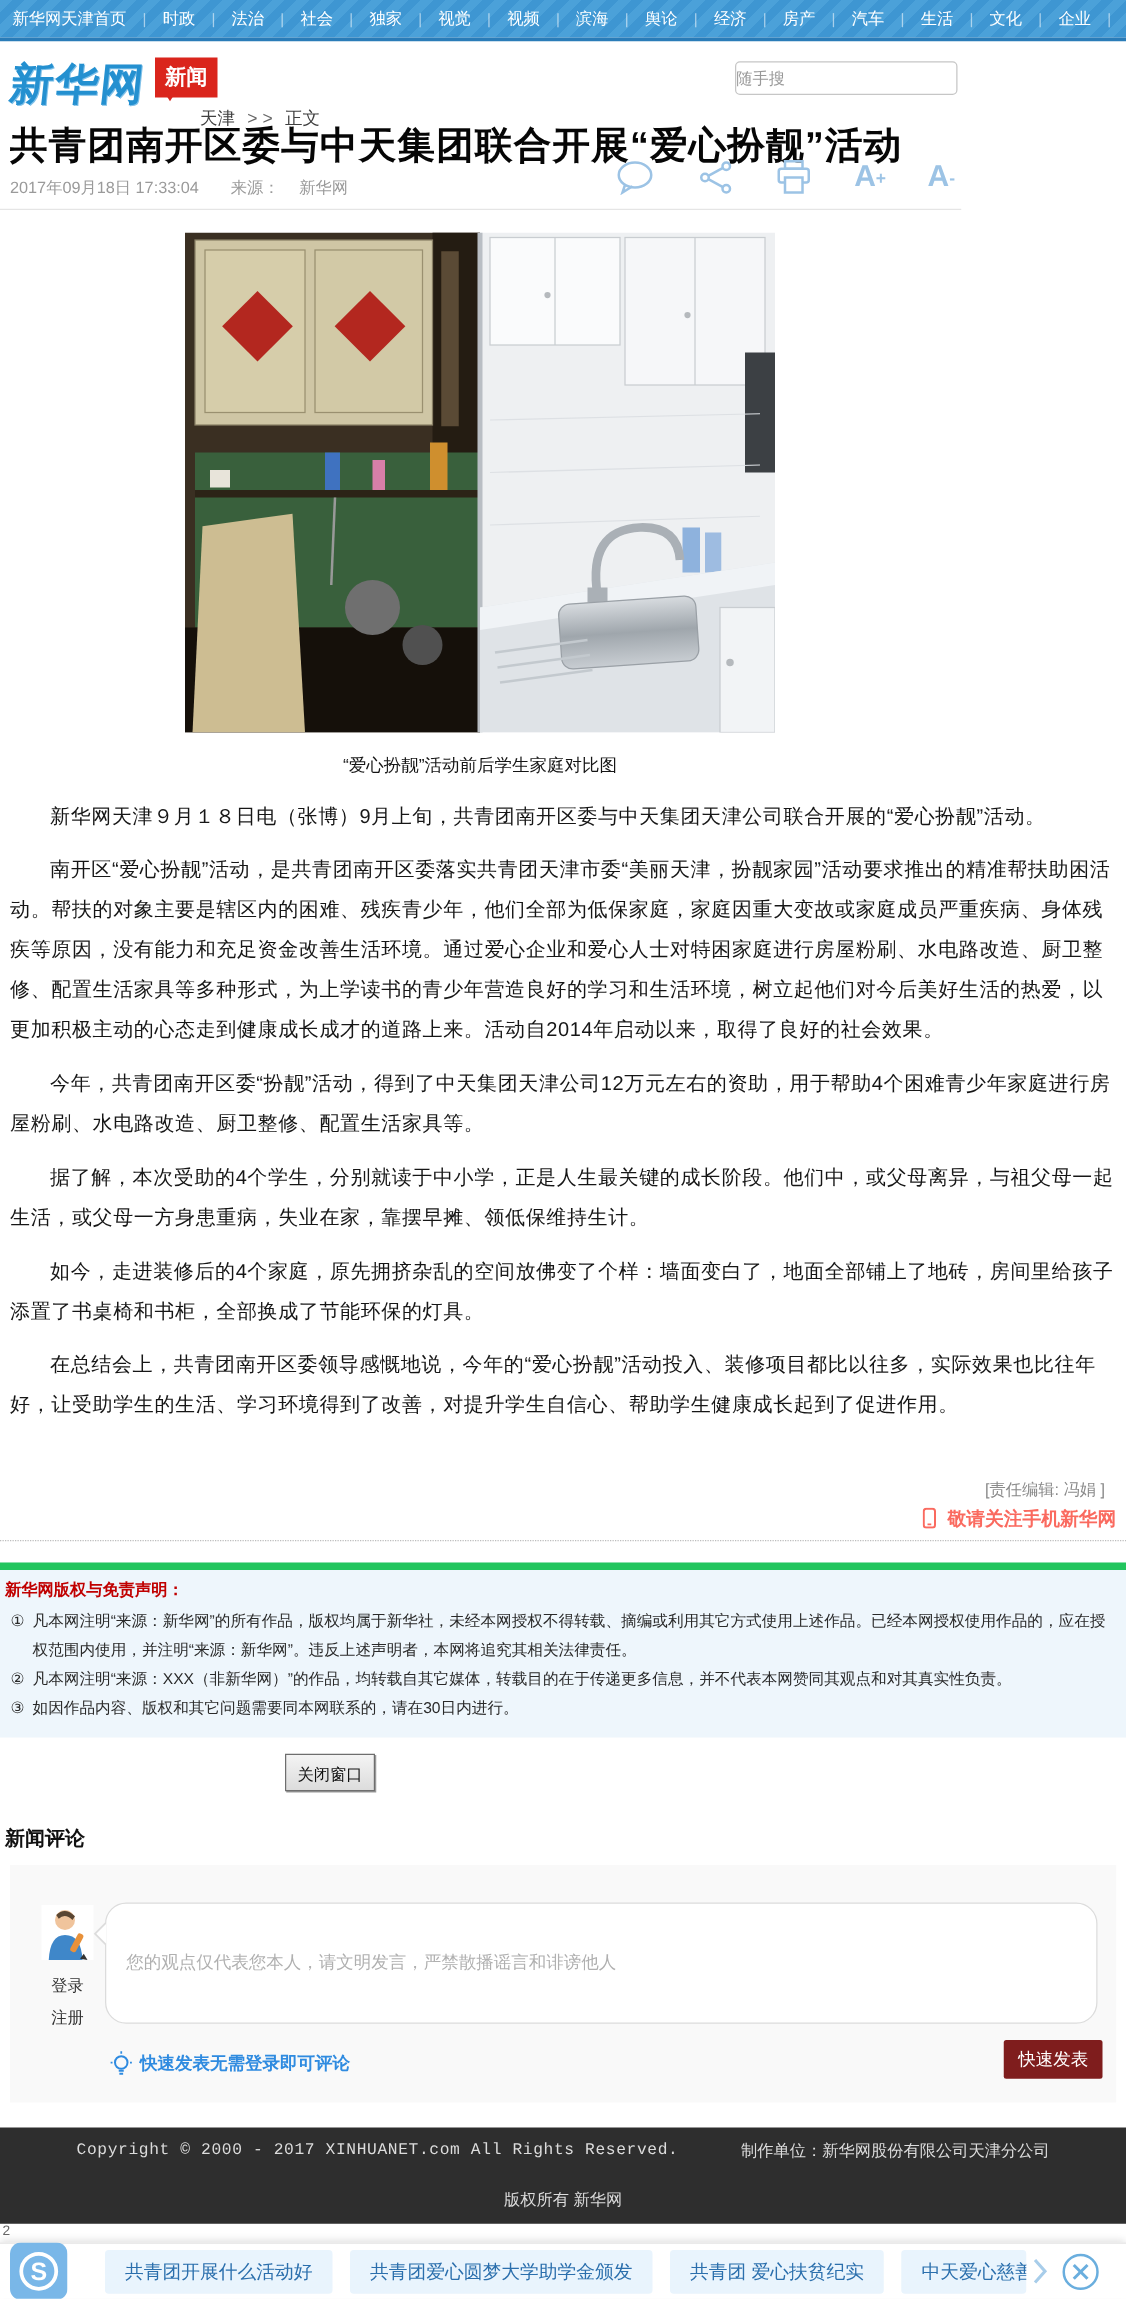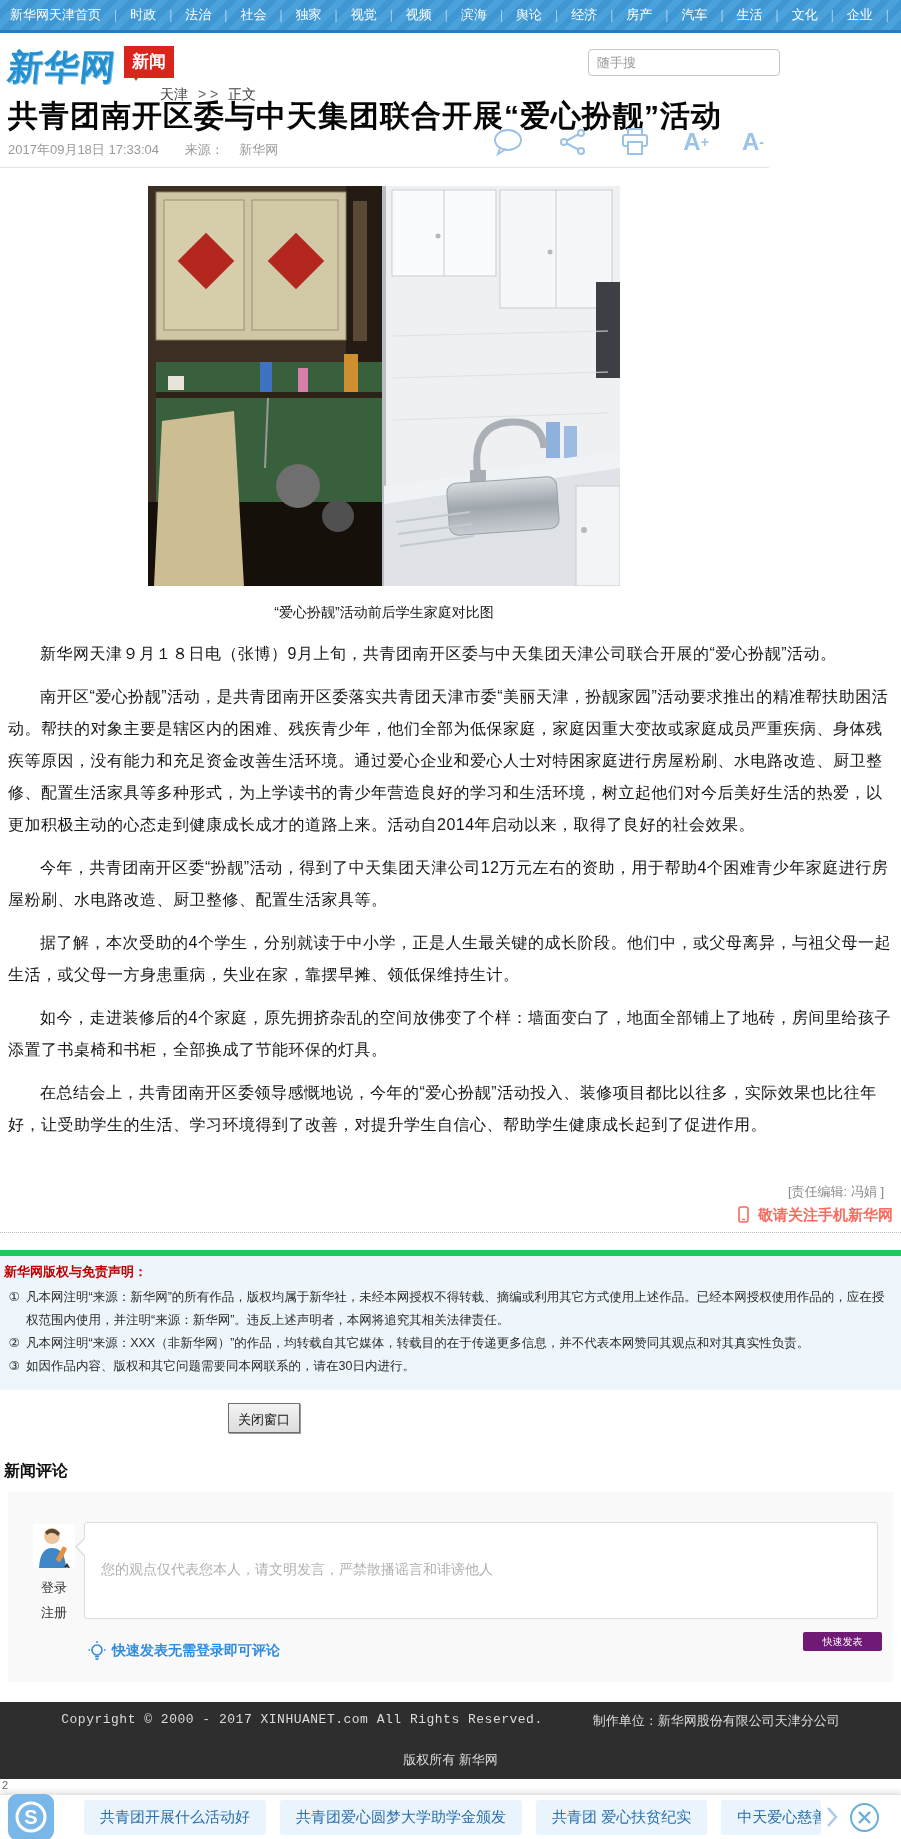--- a/index.html
+++ b/index.html
@@ -20,22 +20,22 @@
   
   .logo{ position:absolute; left:8px; top:44px; display:flex; align-items:flex-start; }
   .logo-text{ font-size:35px; font-weight:bold; color:#2490d0; transform:skewX(-6deg);
     text-shadow:1px 1px 0 #7fc0e8; letter-spacing:1px; }
   .logo-badge{ position:relative; margin:2px 0 0 8px; background:#da251c; color:#fff;
     font-size:17px; font-weight:bold; padding:4px 8px 5px; }
   .logo-badge::after{ content:""; position:absolute; left:7px; bottom:-8px;
     border:5px solid transparent; border-top:8px solid #da251c; }
   .breadcrumb{ position:absolute; left:160px; top:86px; font-size:14px; color:#404040; }
   .breadcrumb .bc-sep{ color:#666; margin:0 6px; }
-  .searchbox{ position:absolute; left:588px; top:49px; width:192px; height:27px;
-    border:1px solid #c6c6c6; border-radius:4px; background:#fff; display:flex; overflow:hidden; }
+  .searchbox{ position:absolute; left:588px; top:49px; width:178px; height:27px;
+    border:1px solid #c6c6c6; border-radius:4px; background:#fff; display:flex; overflow:hidden;justify-content:center; }
   .searchbox input{ flex:1; border:none; outline:none; font-size:13px; padding:0 8px; color:#333;
     font-family:inherit; background:transparent; }
   .searchbox input::placeholder{ color:#999; }
   
   .art-title{ position:absolute; left:8px; top:96px; width:800px; font-size:30px; font-weight:bold;
     color:#060606; letter-spacing:1px; }
   .meta{ position:absolute; left:8px; top:141px; font-size:13px; color:#9a9a9a; }
   .meta .src-label{ margin-left:22px; } .meta .src-val{ margin-left:12px; }
   .tools{ position:absolute; left:492px; top:124px; width:272px; height:36px;
     display:flex; align-items:center; justify-content:space-between; }
@@ -72,29 +72,29 @@
   
   .comments-heading{ position:absolute; left:4px; top:1461px; font-size:16px; font-weight:bold; color:#111; }
   .comment-panel{ position:absolute; left:8px; top:1492px; width:885px; height:190px; background:#f9f9f9; }
   .login-block{ position:absolute; left:18px; top:32px; width:56px; text-align:center; }
   .login-block .lnk{ display:block; font-size:13px; color:#333; margin-top:7px; cursor:pointer; }
   .ta-wrap{ position:absolute; left:76px; top:30px; width:794px; height:97px; }
   .ta-wrap::before{ content:""; position:absolute; left:-9px; top:16px;
     border:9px solid transparent; border-right:9px solid #dcdcdc; border-left:none; }
   .ta-wrap::after{ content:""; position:absolute; left:-7px; top:17px;
     border:8px solid transparent; border-right:8px solid #fff; border-left:none; }
-  .ta-wrap textarea{ width:100%; height:100%; border:1px solid #dcdcdc; border-radius:3px;
+  .ta-wrap textarea{ width:100%; height:100%; border:1px solid #dcdcdc; border-radius:17px;
     background:#fff; resize:none; outline:none; font-family:inherit; font-size:14px;
     color:#333; padding:38px 16px 8px; }
   .ta-wrap textarea::placeholder{ color:#b0b0b0; }
   .quick-tip{ position:absolute; left:80px; top:148px; font-size:14px; font-weight:bold;
     color:#2f8be0; display:flex; align-items:center; }
   .quick-tip svg{ margin-right:6px; }
-  .submit-btn{ position:absolute; right:11px; top:140px; width:79px; height:19px;
-    background:#701a75; color:#fff; border:none; font-size:10px; border-radius:2px;
+  .submit-btn{ position:absolute; right:11px; top:140px; width:79px; height:31px;
+    background:#7f1d1d; color:#fff; border:none; font-size:14px; border-radius:2px;
     cursor:pointer; font-family:inherit; }
   
   .footer{ position:absolute; left:0; top:1702px; width:901px; height:77px; background:#2e2e2e;
     color:#dcdcdc; font-size:13px; display:flex; flex-direction:column;
     align-items:center; justify-content:center; }
   .footer .l1{ display:flex; gap:50px; }
   .mono{ font-family:"Liberation Mono","DejaVu Sans Mono",monospace; letter-spacing:.5px; }
   .footer .l2{ margin-top:21px; }
   .artifact{ position:absolute; left:2px; top:1779px; font-size:11px; color:#666; }
   

